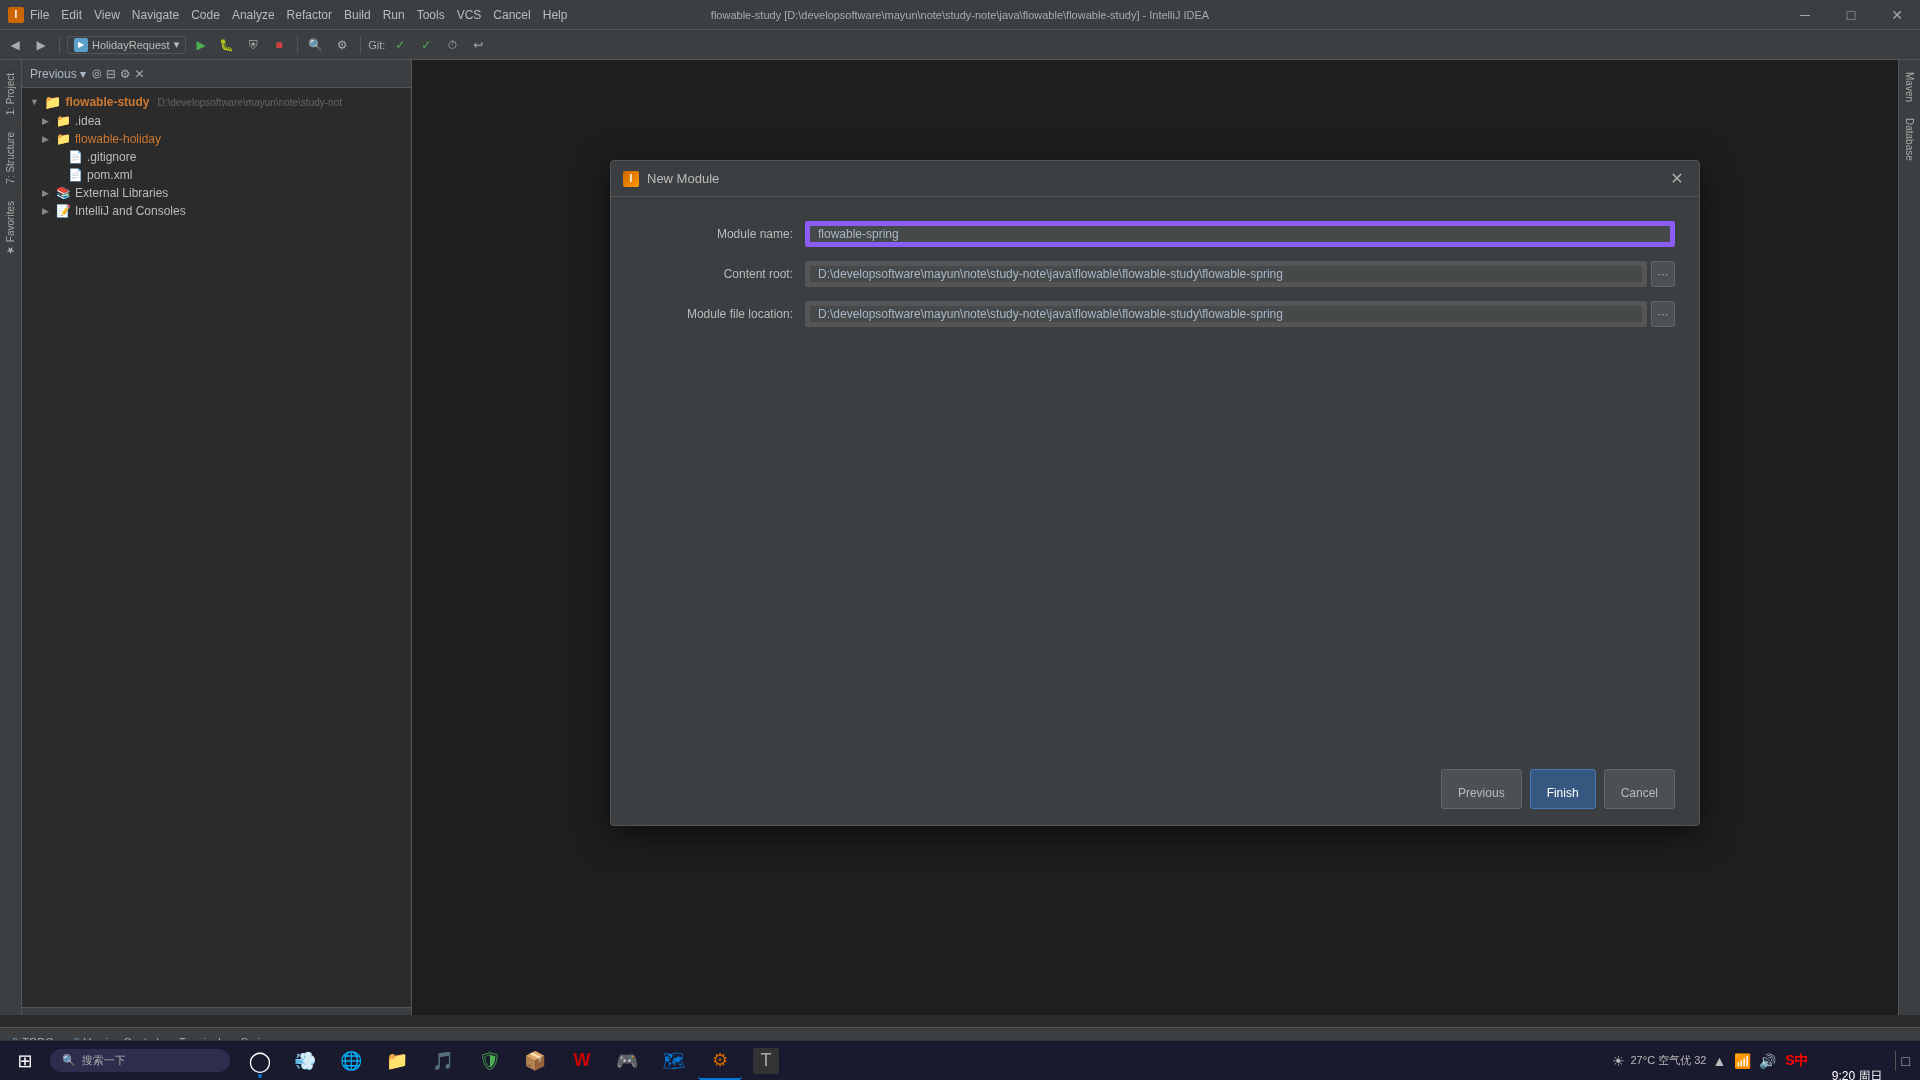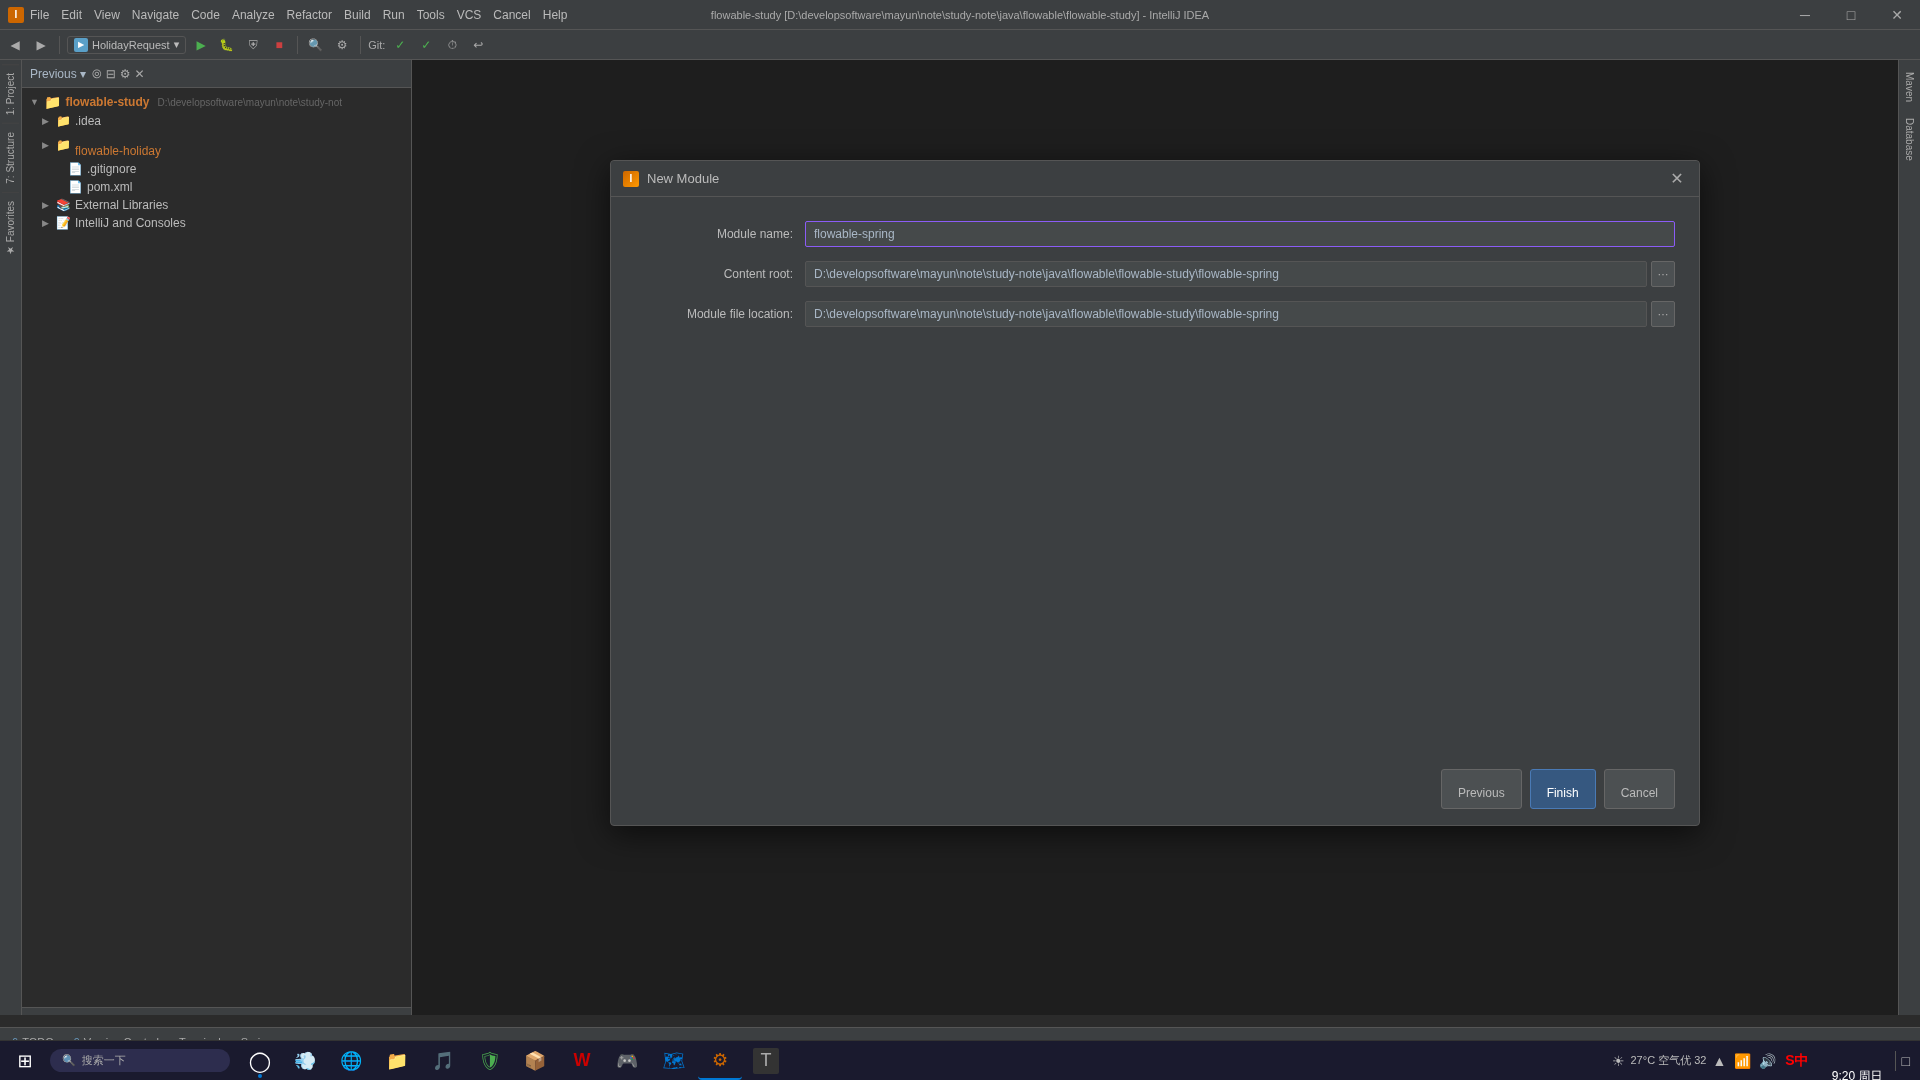--- a/index.html
+++ b/index.html
@@ -253,21 +253,21 @@
     .form-field-wrapper {
       flex: 1;
       display: flex;
       align-items: center;
       gap: 4px;
     }
     .form-input {
       flex: 1;
       height: 26px;
       background: #45494a;
-      border: 1px solid #8b5cf6;
+      border: 5px solid #8b5cf6;
       border-radius: 2px;
       color: #a9b7c6;
       font-size: 12px;
       padding: 0 8px;
       outline: none;
     }
     .form-input.normal-border { border-color: #555; }
     .browse-btn {
       width: 24px; height: 26px;
       background: #4c5052;
@@ -432,21 +432,21 @@
 
       <div class="tree-item tree-indent-1">
         <span class="tree-arrow">▶</span>
         <span class="folder-icon">📁</span>
         <span class="tree-label">.idea</span>
       </div>
 
       <div class="tree-item tree-indent-1">
         <span class="tree-arrow">▶</span>
         <span style="color:#5aadff;">📁</span>
-        <span class="tree-label" style="color:#cc7832;margin-top:12px;">flowable-holiday</span>
+        <span class="tree-label" style="color:#cc7832;">flowable-holiday</span>
       </div>
 
       <div class="tree-item tree-indent-2">
         <span class="tree-arrow" style="visibility:hidden;">▶</span>
         <span style="color:#aaa;">📄</span>
         <span class="tree-label">.gitignore</span>
       </div>
 
       <div class="tree-item tree-indent-2">
         <span class="tree-arrow" style="visibility:hidden;">▶</span>

